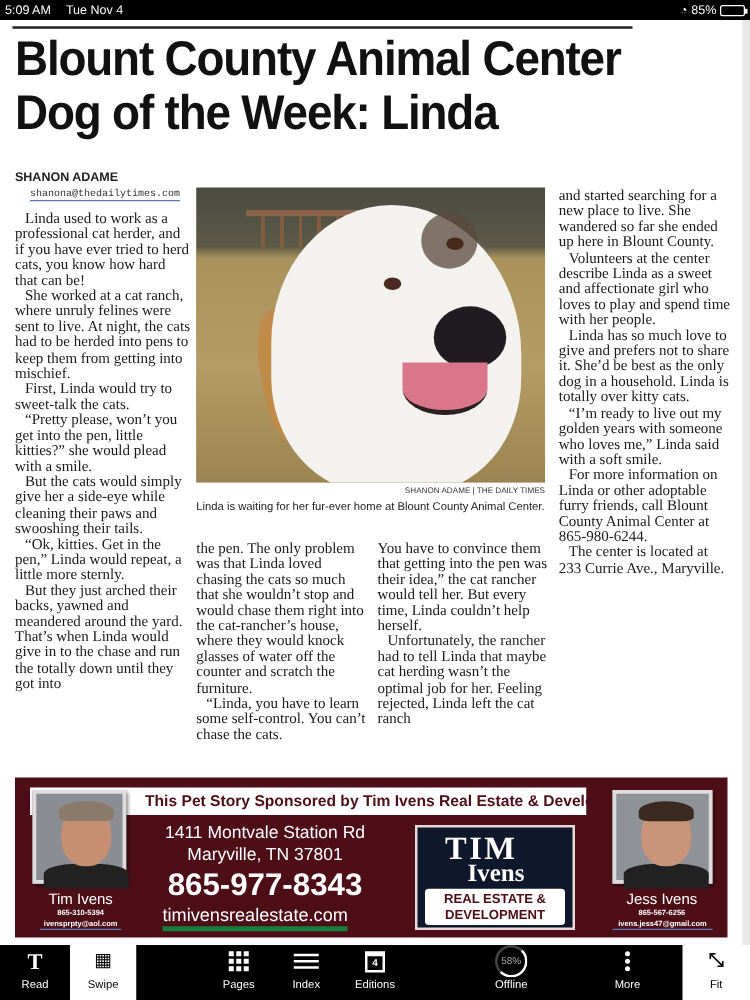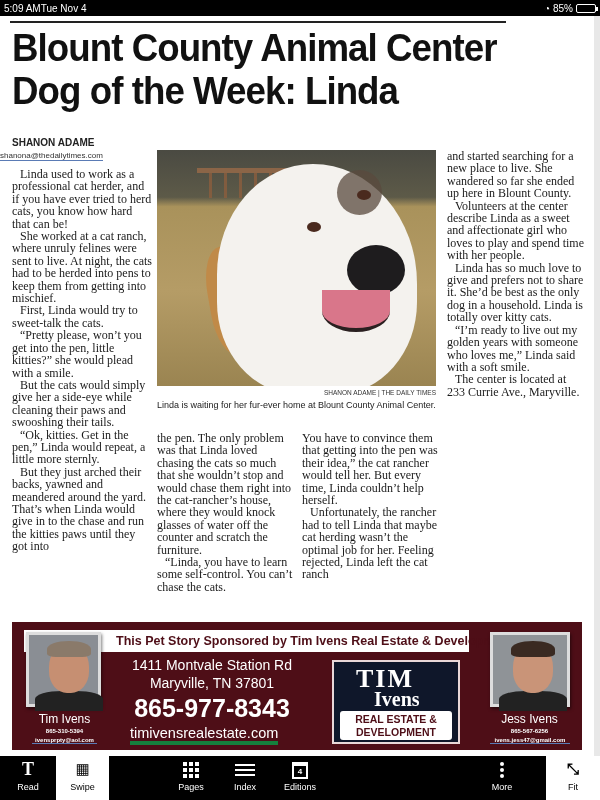--- a/index.html
+++ b/index.html
@@ -1,33 +1,33 @@
 <!DOCTYPE html>
 <html><head>
 <meta charset="utf-8">
 <style>
   * { box-sizing: border-box; margin: 0; padding: 0; }
   html, body { width: 600px; height: 800px; overflow: hidden; background: #fff; }
   body { position: relative; font-family: "Liberation Sans", sans-serif; }
 
   .statusbar { position: absolute; left: 0; top: 0; width: 600px; height: 16px; background: #000; color: #fff; font-size: 10px; display: flex; align-items: center; padding: 0 4px; }
-  .statusbar .time { }
+  .statusbar .time { margin-right: 12px; }
   .statusbar .right { margin-left: auto; display: flex; align-items: center; gap: 3px; }
   .battery { width: 20px; height: 9px; border: 1px solid #fff; border-radius: 2px; padding: 1px; position: relative; }
   .battery .fill { height: 100%; background: #fff; border-radius: 1px; }
   .battery::after { content: ""; position: absolute; right: -3px; top: 2px; width: 2px; height: 4px; background: #fff; }
 
   .page { position: absolute; left: 0; top: 16px; width: 600px; height: 740px; background: #fff; }
   .scrollbar { position: absolute; right: 0; top: 16px; width: 6px; height: 740px; background: #e8e8e8; }
   .topline { position: absolute; left: 10px; top: 5px; width: 496px; height: 2px; background: #222; }
 
   .headline { position: absolute; left: 12px; top: 26px; width: 575px; font-family: "Liberation Sans", sans-serif; font-weight: bold; font-size: 39px; line-height: 43px; letter-spacing: -1px; color: #111; transform: scaleX(0.94); transform-origin: left top; }
 
   .byline { position: absolute; left: 12px; top: 137px; font-size: 10px; font-weight: bold; color: #222; }
-  .email { position: absolute; left: 0; top: 151px; font-size: 8px; color: #333; border-bottom: 1px solid #5a7bb5; }
+  .email { position: absolute; left: 24px; top: 151px; font-size: 8px; color: #333; border-bottom: 1px solid #5a7bb5; font-family: Liberation Mono, monospace; }
 
   .col { position: absolute; font-family: "Liberation Serif", serif; font-size: 12px; line-height: 12.4px; color: #1a1a1a; }
   .col p { text-indent: 8px; }
   .col1 { left: 12px; top: 168px; width: 140px; }
   .col2 { left: 157px; top: 432px; width: 138px; }
   .col3 { left: 302px; top: 432px; width: 138px; }
   .col4 { left: 447px; top: 150px; width: 138px; }
 
   .photo { position: absolute; left: 157px; top: 150px; width: 279px; height: 236px; overflow: hidden; background: #a88f5a; }
   .photo .bg { position: absolute; inset: 0; background: linear-gradient(#4a4a42 0%, #5d5a48 20%, #a9925b 24%, #b59c66 60%, #9a8451 100%); }
@@ -100,21 +100,21 @@
 <div class="byline">SHANON ADAME</div>
 <div class="email">shanona@thedailytimes.com</div>
 
 <div class="col col1">
   <p>Linda used to work as a professional cat herder, and if you have ever tried to herd cats, you know how hard that can be!</p>
   <p>She worked at a cat ranch, where unruly felines were sent to live. At night, the cats had to be herded into pens to keep them from getting into mischief.</p>
   <p>First, Linda would try to sweet-talk the cats.</p>
   <p>“Pretty please, won’t you get into the pen, little kitties?” she would plead with a smile.</p>
   <p>But the cats would simply give her a side-eye while cleaning their paws and swooshing their tails.</p>
   <p>“Ok, kitties. Get in the pen,” Linda would repeat, a little more sternly.</p>
-  <p>But they just arched their backs, yawned and meandered around the yard. That’s when Linda would give in to the chase and run the kitties paws until they got into</p>
+  <p>But they just arched their backs, yawned and meandered around the yard. That’s when Linda would give in to the chase and run the totally down until they got into</p>
 </div>
 
 <div class="photo">
   <div class="bg"></div>
   <div class="fence"></div>
   <div class="ear-brown"></div>
   <div class="head"></div>
   <div class="eye-patch"></div>
   <div class="eye" style="left:150px;top:72px;"></div>
   <div class="eye" style="left:200px;top:40px;"></div>
@@ -130,20 +130,21 @@
 </div>
 <div class="col col3">
   <p style="text-indent:0">You have to convince them that getting into the pen was their idea,” the cat rancher would tell her. But every time, Linda couldn’t help herself.</p>
   <p>Unfortunately, the rancher had to tell Linda that maybe cat herding wasn’t the optimal job for her. Feeling rejected, Linda left the cat ranch</p>
 </div>
 <div class="col col4">
   <p style="text-indent:0">and started searching for a new place to live. She wandered so far she ended up here in Blount County.</p>
   <p>Volunteers at the center describe Linda as a sweet and affectionate girl who loves to play and spend time with her people.</p>
   <p>Linda has so much love to give and prefers not to share it. She’d be best as the only dog in a household. Linda is totally over kitty cats.</p>
   <p>“I’m ready to live out my golden years with someone who loves me,” Linda said with a soft smile.</p>
+  <p>For more information on Linda or other adoptable furry friends, call Blount County Animal Center at 865-980-6244.</p>
   <p>The center is located at 233 Currie Ave., Maryville.</p>
 </div>
 
 <div class="ad">
   <div class="banner">This Pet Story Sponsored by Tim Ivens Real Estate &amp; Development</div>
   <div class="photo-l">
     <div class="shirt"></div>
       <div class="face"></div>
       <div class="hair" style="background:#8a7a6a"></div>
   </div>
@@ -201,20 +202,24 @@
     <span>Pages</span>
   </div>
   <div class="tab" style="left:224px;width:42px;">
     <span class="ic"><span class="list-ic"><span></span><span></span><span></span></span></span>
     <span>Index</span>
   </div>
   <div class="tab" style="left:278px;width:44px;">
     <span class="ic"><span class="cal-ic">4</span></span>
     <span>Editions</span>
   </div>
+  <div class="tab" style="left:386px;width:46px;">
+    <span class="ic"><span class="ring">58%</span></span>
+    <span>Offline</span>
+  </div>
   <div class="tab" style="left:484px;width:36px;">
     <span class="ic"><span class="dots-ic"><span></span><span></span><span></span></span></span>
     <span>More</span>
   </div>
   <div class="tab fit" style="left:546px;width:54px;">
     <span class="ic" style="font-weight:bold;">⤡</span>
     <span>Fit</span>
   </div>
 </div>
 

